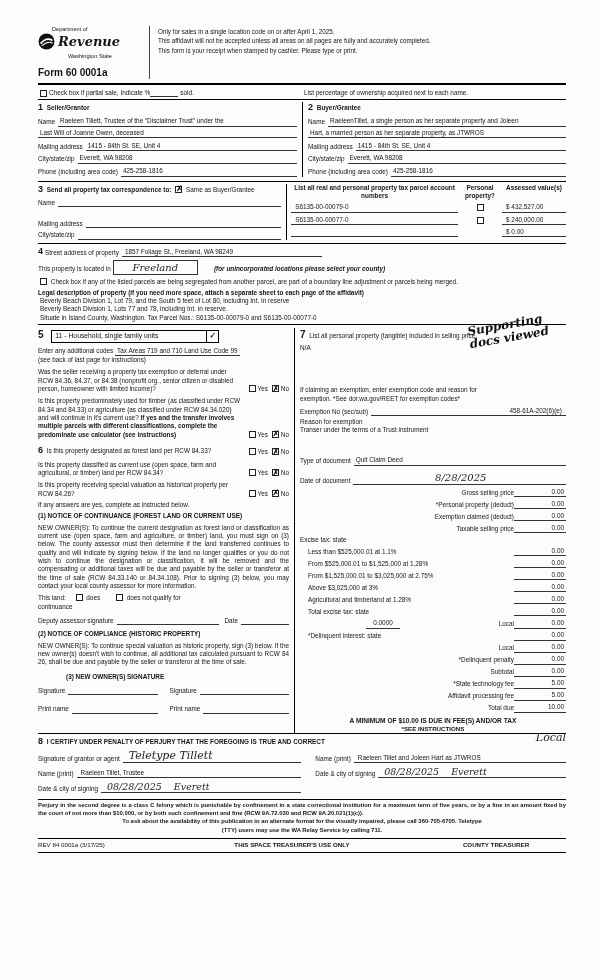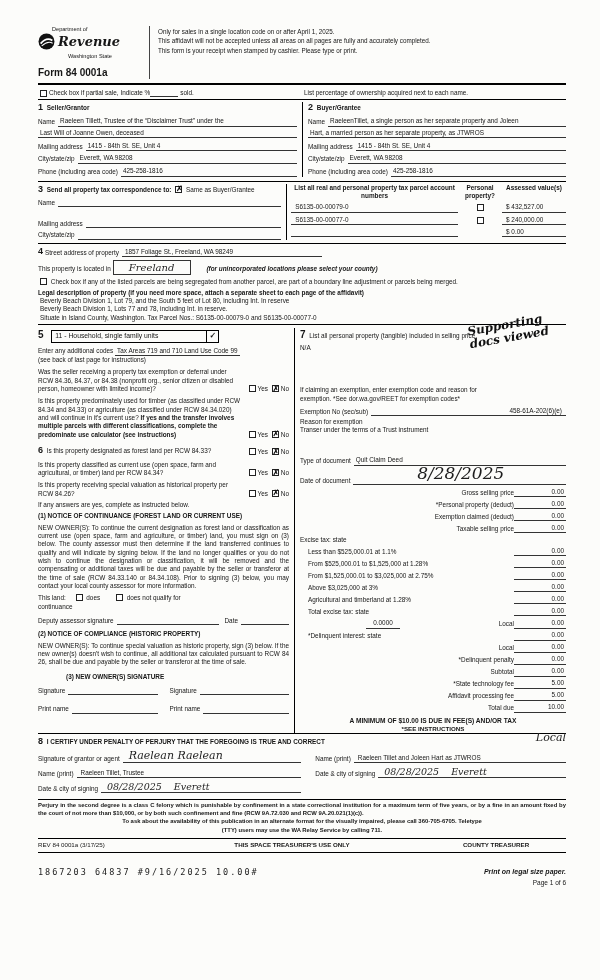--- a/index.html
+++ b/index.html
@@ -42,21 +42,21 @@
   .gap { height:9px; }
   .pt { flex:1; border-left:1px solid #000; padding-left:4px; }
   .pthead { display:flex; font-weight:bold; text-align:center; }
   .pt .cA { flex:1; } .pt .cB { width:44px; } .pt .cC { width:64px; }
   .ptrow { display:flex; align-items:flex-end; margin-top:3px; }
   .ptn { flex:1; border-bottom:1px solid #333; padding-left:4px; }
   .ptc { width:44px; text-align:center; }
   .ptv { width:64px; border-bottom:1px solid #333; text-align:left; padding-left:4px; }
   
   .s4 { border-top:1px solid #000; padding:2px 0 2px; position:relative; }
-  .locbox { display:inline-block; min-width:78px; border:1px solid #333; padding:0 12px;
+  .locbox { display:inline-block; min-width:78px; border:1px solid #333; padding:0 19px;
             text-align:center; }
   .hw { font-family:"DejaVu Serif", serif; font-style:italic; color:#1d1d1d; }
   .legal { padding-left:2px; }
   .stamp2 { position:absolute; right:46px; top:318px; transform:rotate(-10deg);
             font-family:"DejaVu Serif", serif; font-style:italic; font-weight:bold;
             font-size:12px; width:86px; line-height:1.05; color:#101010; z-index:5; }
   
   .main { display:grid; grid-template-columns:256px 1fr; border-top:1px solid #000; padding-top:3px; }
   .cL { padding-right:5px; }
   .cR { border-left:1px solid #000; padding-left:5px; position:relative; }
@@ -118,21 +118,21 @@
       <div class="deptTop">Department of</div>
       <div class="logoRow">
         <span><svg width="17" height="17" viewBox="0 0 16 16">
               <circle cx="8" cy="8" r="7.5" fill="#111"></circle>
               <path d="M2.5 10 Q8 3.5 13.5 7" stroke="#fff" stroke-width="1.7" fill="none"></path>
               <path d="M3.5 12.2 Q9 7 13.8 9.6" stroke="#fff" stroke-width="1" fill="none"></path>
             </svg></span>
         <span class="wordmark">Revenue</span>
       </div>
       <div class="deptSub">Washington State</div>
-      <div class="formNo">Form 84 0001a</div>
+      <div class="formNo">Form 60 0001a</div>
     </div>
     <div class="titleBlock">
       <div class="hnote">Only for sales in a single location code on or after April 1, 2025.</div>
       <div class="hnote">This affidavit will not be accepted unless all areas on all pages are fully and accurately completed.</div>
       <div class="hnote">This form is your receipt when stamped by cashier. Please type or print.</div>
     </div>
   </div>
   <div class="rule"></div>
 
   <div class="prow">
@@ -355,21 +355,21 @@
         <span class="val" style="text-align:right; padding-right:4px;">458-61A-202(6)(e)</span>
         </div>
       <div style="margin-top:2px;">Reason for exemption</div>
       <div>Transer under the terms of a Trust instrument</div>
       <div class="fld" style="margin-top:22px;">
           <span class="lbl">Type of document</span>
         <span class="val">Quit Claim Deed</span>
         </div>
       <div class="fld" style="height:16px;">
           <span class="lbl">Date of document</span>
-        <span class="val hw" style="font-size:17px; text-align:center;">8/28/2025</span>
+        <span class="val hw" style="font-size:10px; text-align:center;">8/28/2025</span>
         </div>
 
       <div class="tl">
           <span class="sp"></span>
           <span class="tlbl">Gross selling price</span>
           <span class="amt">0.00</span>
         </div>
       <div class="tl">
           <span class="sp"></span>
           <span class="tlbl">*Personal property (deduct)</span>
@@ -469,21 +469,21 @@
 
   <div class="s8">
     <span class="stray hw">Local</span>
     <div><span class="num">8</span>
       <span class="b">I CERTIFY UNDER PENALTY OF PERJURY THAT THE FOREGOING IS TRUE AND CORRECT</span></div>
     <div class="s8grid">
       <div>
         <div class="sigrow">
             <span class="lbl">Signature of grantor or agent</span>
           <span class="sigline">
-              <span class="hw">Raelean Raelean</span>
+              <span class="hw">Teletype Tillett</span>
             </span>
           </div>
         <div class="sigrow">
             <span class="lbl">Name (print)</span>
           <span class="sigline">
               <span class="typed">Raeleen Tillet, Trustee</span>
             </span>
           </div>
         <div class="sigrow">
             <span class="lbl">Date &amp; city of signing</span>
@@ -512,21 +512,14 @@
   <div class="perj">Perjury in the second degree is a class C felony which is punishable by confinement in a state correctional institution for a maximum term of five years, or by a fine in an amount fixed by the court of not more than $10,000, or by both such confinement and fine (RCW 9A.72.030 and RCW 9A.20.021(1)(c)).</div>
   <div class="access">To ask about the availability of this publication in an alternate format for the visually impaired, please call 360-705-6705. Teletype</div>
   <div class="access">(TTY) users may use the WA Relay Service by calling 711.</div>
 
   <div class="trow">
     <span class="tleft">REV 84 0001a (3/17/25)</span>
     <span class="tcen">THIS SPACE TREASURER'S USE ONLY</span>
     <span class="tright">COUNTY TREASURER</span>
   </div>
 
-  <div class="brow">
-    <span class="stampTxt">1867203 64837 #9/16/2025 10.00#</span>
-    <span class="rightNotes">
-      <span class="legalNote" style="display:block;">Print on legal size paper.</span>
-      <span class="pageNo" style="display:block;">Page 1 of 6</span>
-    </span>
-  </div>
 
 </div>
 
 </body></html>

